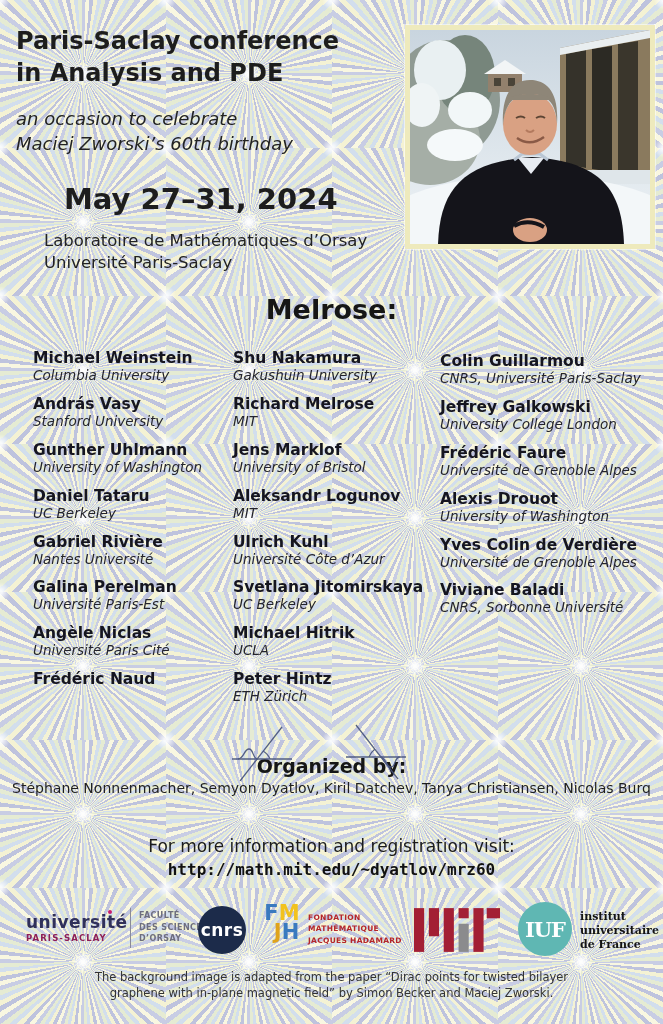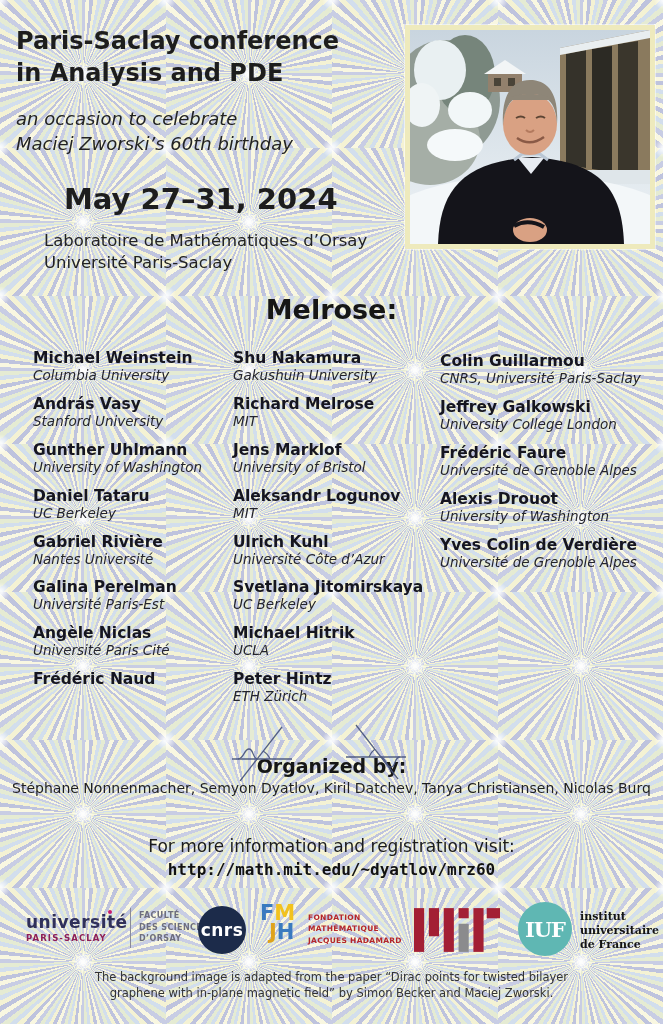--- a/index.html
+++ b/index.html
@@ -59,21 +59,21 @@
   .logos{position:absolute;top:898px;left:0;width:100%;height:68px;}
   .ups-logo{position:absolute;left:26px;top:16px;text-align:left;}
   .ups-word{font-size:17px;font-weight:bold;letter-spacing:.5px;color:#30305a;line-height:1;position:relative;}
   .ups-dot{position:absolute;right:16px;top:-4px;width:4px;height:4px;border-radius:50%;background:#c81e6e;}
   .ups-sub{font-size:8.5px;font-weight:bold;letter-spacing:1.1px;color:#8d1e57;margin-top:2px;}
   .ups-divider{position:absolute;left:130px;top:10px;width:1px;height:40px;background:#8a8a99;}
   .faculty{position:absolute;left:139px;top:12px;font-size:8px;font-weight:bold;color:#6e6e7e;line-height:1.45;letter-spacing:.4px;}
   .cnrs-logo{position:absolute;left:198px;top:8px;width:48px;height:48px;border-radius:50%;
     background:#1c2b4a;color:#fff;display:flex;align-items:center;justify-content:center;
     font-size:17px;font-weight:bold;letter-spacing:.5px;}
-  .fmjh-logo{position:absolute;left:260px;top:6px;width:44px;height:50px;font-weight:bold;font-size:21px;line-height:.92;}
+  .fmjh-logo{position:absolute;left:260px;top:6px;width:44px;height:50px;font-weight:bold;font-size:21px;line-height:.92;text-align:center;}
   .fmjh-row2{margin-left:9px;}
   .fm-blue{color:#3a7abf;} .fm-yellow{color:#f2c21d;} .fm-gold{color:#dfa31c;}
   .fmjh-text{position:absolute;left:308px;top:14px;font-size:7.5px;font-weight:bold;color:#b5262a;line-height:1.5;letter-spacing:.3px;}
   .mit-logo{position:absolute;left:414px;top:10px;}
   .iuf-logo{position:absolute;left:518px;top:4px;width:54px;height:54px;border-radius:50%;
     background:#5fb7b3;color:#fff;display:flex;align-items:center;justify-content:center;
     font-size:21px;font-weight:bold;letter-spacing:-1px;font-family:"DejaVu Serif","Liberation Serif",serif;}
   .iuf-text{position:absolute;left:580px;top:12px;font-size:11px;font-weight:bold;color:#141414;line-height:1.25;
     font-family:"DejaVu Serif","Liberation Serif",serif;text-align:left;}
 
@@ -232,20 +232,24 @@
       <div class="sp-name">Frédéric Faure</div>
       <div class="sp-aff">Université de Grenoble Alpes</div>
     </div>
     <div class="speaker">
       <div class="sp-name">Alexis Drouot</div>
       <div class="sp-aff">University of Washington</div>
     </div>
     <div class="speaker">
       <div class="sp-name">Yves Colin de Verdière</div>
       <div class="sp-aff">Université de Grenoble Alpes</div>
+    </div>
+    <div class="speaker">
+      <div class="sp-name">Viviane Baladi</div>
+      <div class="sp-aff">CNRS, Sorbonne Université</div>
     </div>
   </div>
 
   <div class="organizers">
     <svg class="sketch sketch-left" viewBox="0 0 64 58">
       <g fill="none" stroke="#44507a" stroke-width="1.3" opacity=".9">
         <path d="M2,36 L62,36"></path>
         <path d="M10,58 L52,4"></path>
         <path d="M33,28 Q38,31 40,36"></path>
         <path d="M8,36 C14,36 14,26 19,26 C24,26 22,36 28,36"></path>

